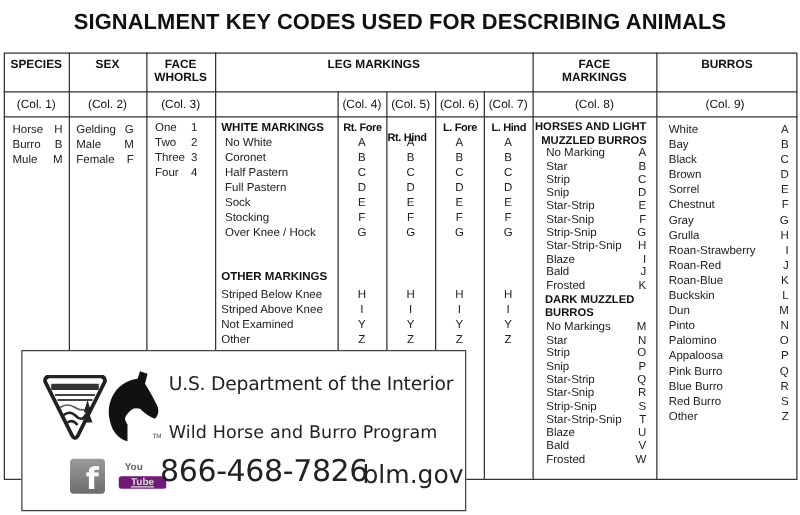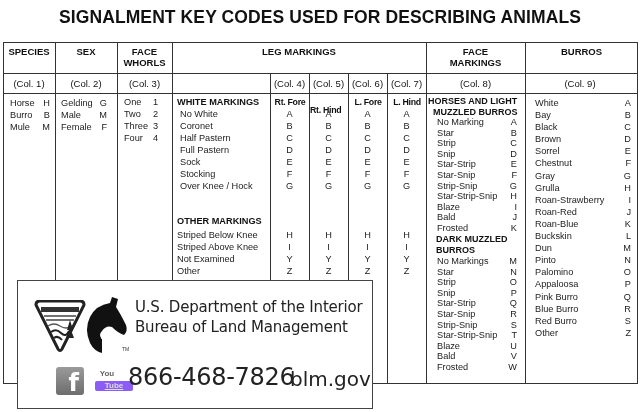--- a/index.html
+++ b/index.html
@@ -21,21 +21,21 @@
          border:1.5px solid #444; box-sizing:border-box; }
   .box .l1 { position:absolute; left:117px; top:17px; font-size:15px; color:#222; font-family:"DejaVu Sans", sans-serif; letter-spacing:-0.2px; }
   .box .l2 { position:absolute; left:117px; top:37px; font-size:15px; color:#222; font-family:"DejaVu Sans", sans-serif; letter-spacing:-0.2px; }
   .box .l3 { position:absolute; left:117px; top:57px; font-size:14px; color:#222; font-family:"DejaVu Sans", sans-serif; letter-spacing:0.1px; }
   .box .tm { position:absolute; left:104px; top:65px; font-size:5px; color:#333; }
   .box .phone { position:absolute; left:110px; top:82px; font-size:24px; color:#222; font-family:"DejaVu Sans", sans-serif; letter-spacing:-0.3px; }
   .box .site { position:absolute; left:272px; top:86px; font-size:20px; color:#222; font-family:"DejaVu Sans", sans-serif; }
   .fb { position:absolute; left:38px; top:86px; width:28px; height:28px; background:linear-gradient(#9a9a9a,#6d6d6d);
         border-radius:3px; color:#fff; font-weight:bold; font-size:24px; text-align:right; line-height:32px; padding-right:5px; box-sizing:border-box; font-family:"DejaVu Sans", sans-serif; }
   .yt { position:absolute; left:77px; top:88px; width:24px; height:27px; color:#666; font-size:8px; text-align:center; line-height:10px; font-weight:bold; }
-  .yt .t2 { display:block; margin:2px auto 0; width:38px; background:#8b5cf6; color:#ddd; border-radius:2px;text-decoration:underline; }
+  .yt .t2 { display:block; margin:2px auto 0; width:38px; background:#701a75; color:#ddd; border-radius:2px;text-decoration:underline; }
 </style>
 </head>
 <body>
 
 <div class="title">SIGNALMENT KEY CODES USED FOR DESCRIBING ANIMALS</div>
 
 <div class="tbl"></div>
 
 <div class="vline" style="left:55px;top:42px;height:342px"></div>
 <div class="vline" style="left:117px;top:42px;height:342px"></div>
@@ -401,21 +401,21 @@
     <path d="M17 32 Q22 28 27 33 T35 31" stroke="#222" stroke-width="2" fill="none"></path>
     <path d="M20 38 Q24 35 28 40" stroke="#222" stroke-width="2" fill="none"></path>
     <path d="M36 20 L33 30 L35 30 L32 38 L40 38 L37 30 L39 30 Z" fill="#222"></path>
   </svg>
   <svg style="position:absolute;left:64px;top:14px" width="46" height="60" viewBox="0 0 46 60">
     <path d="M30 2 L28 8 Q14 10 8 22 Q2 34 8 48 Q12 56 20 58 L20 44 Q16 40 20 36 Q24 30 30 32 Q36 38 42 40 Q46 36 44 30 Q38 18 34 12 L36 4 Z" fill="#111"></path>
     <path d="M20 44 Q22 38 26 38 Q28 42 26 48 L24 56" fill="none" stroke="#fff" stroke-width="2"></path>
   </svg>
   <div class="tm">TM</div>
   <div class="l1">U.S. Department of the Interior</div>
-  <div class="l2">Bureau of Land Management</div>
+  <div class="l3">Wild Horse and Burro Program</div>
   <div class="fb">f</div>
   <div class="yt">
     <span>You</span>
     <span class="t2">Tube</span>
   </div>
   <div class="phone">866-468-7826</div>
   <div class="site">blm.gov</div>
 </div>
 
 </body></html>

